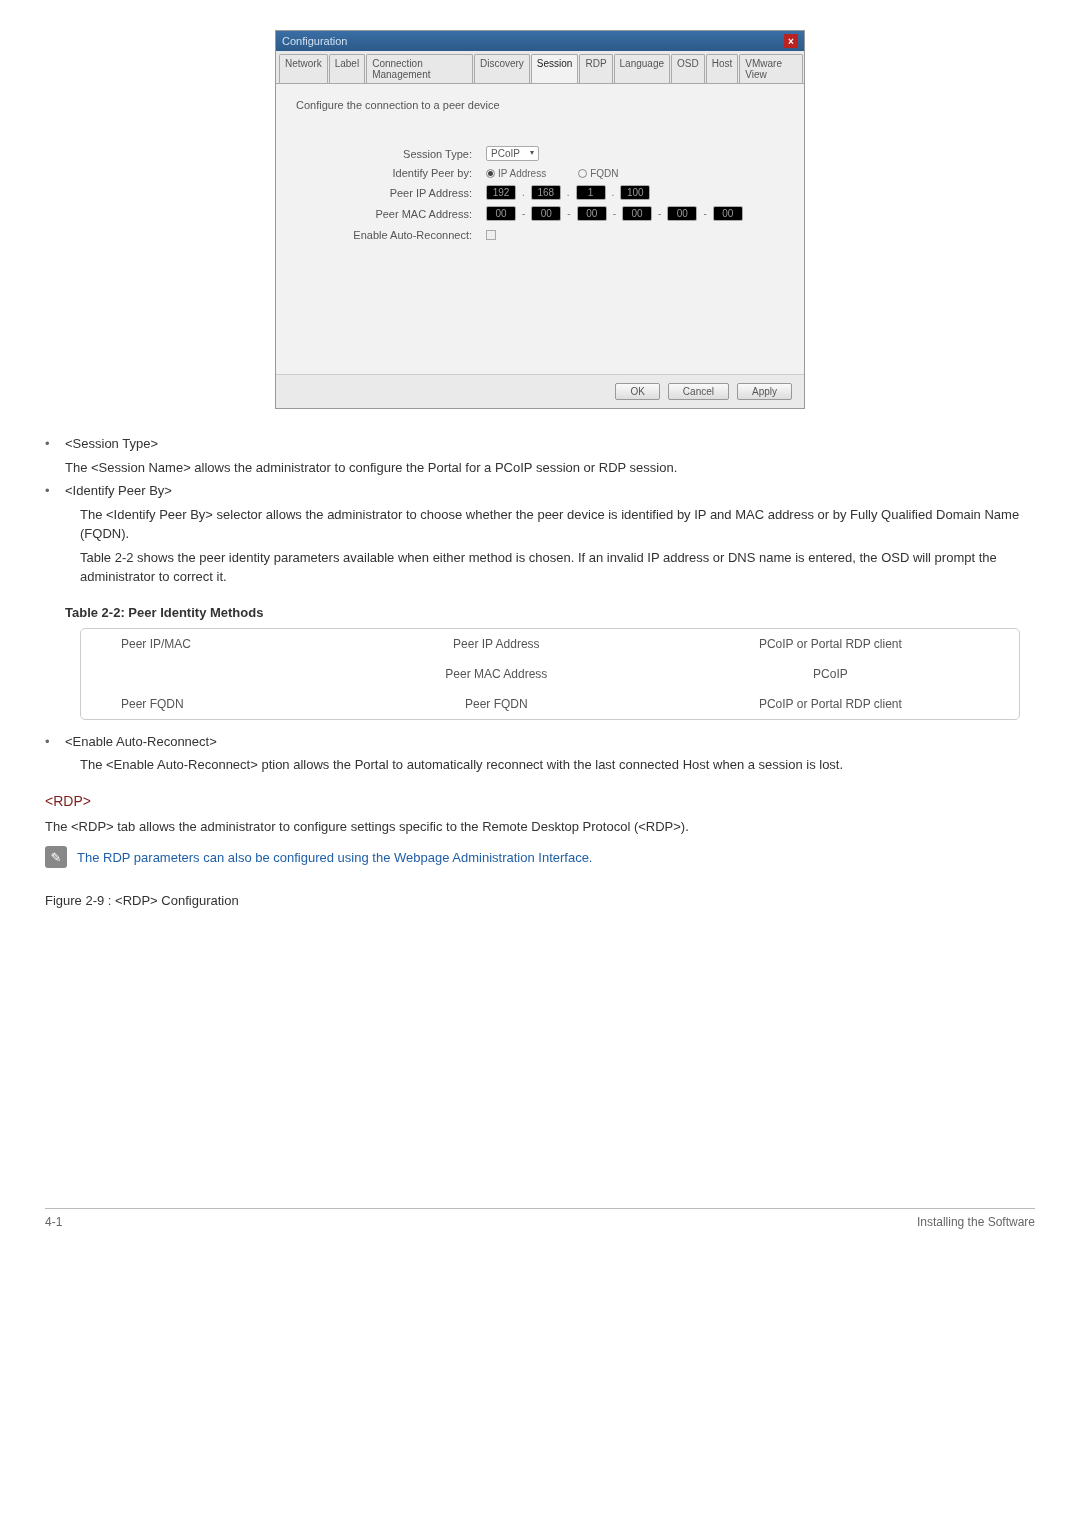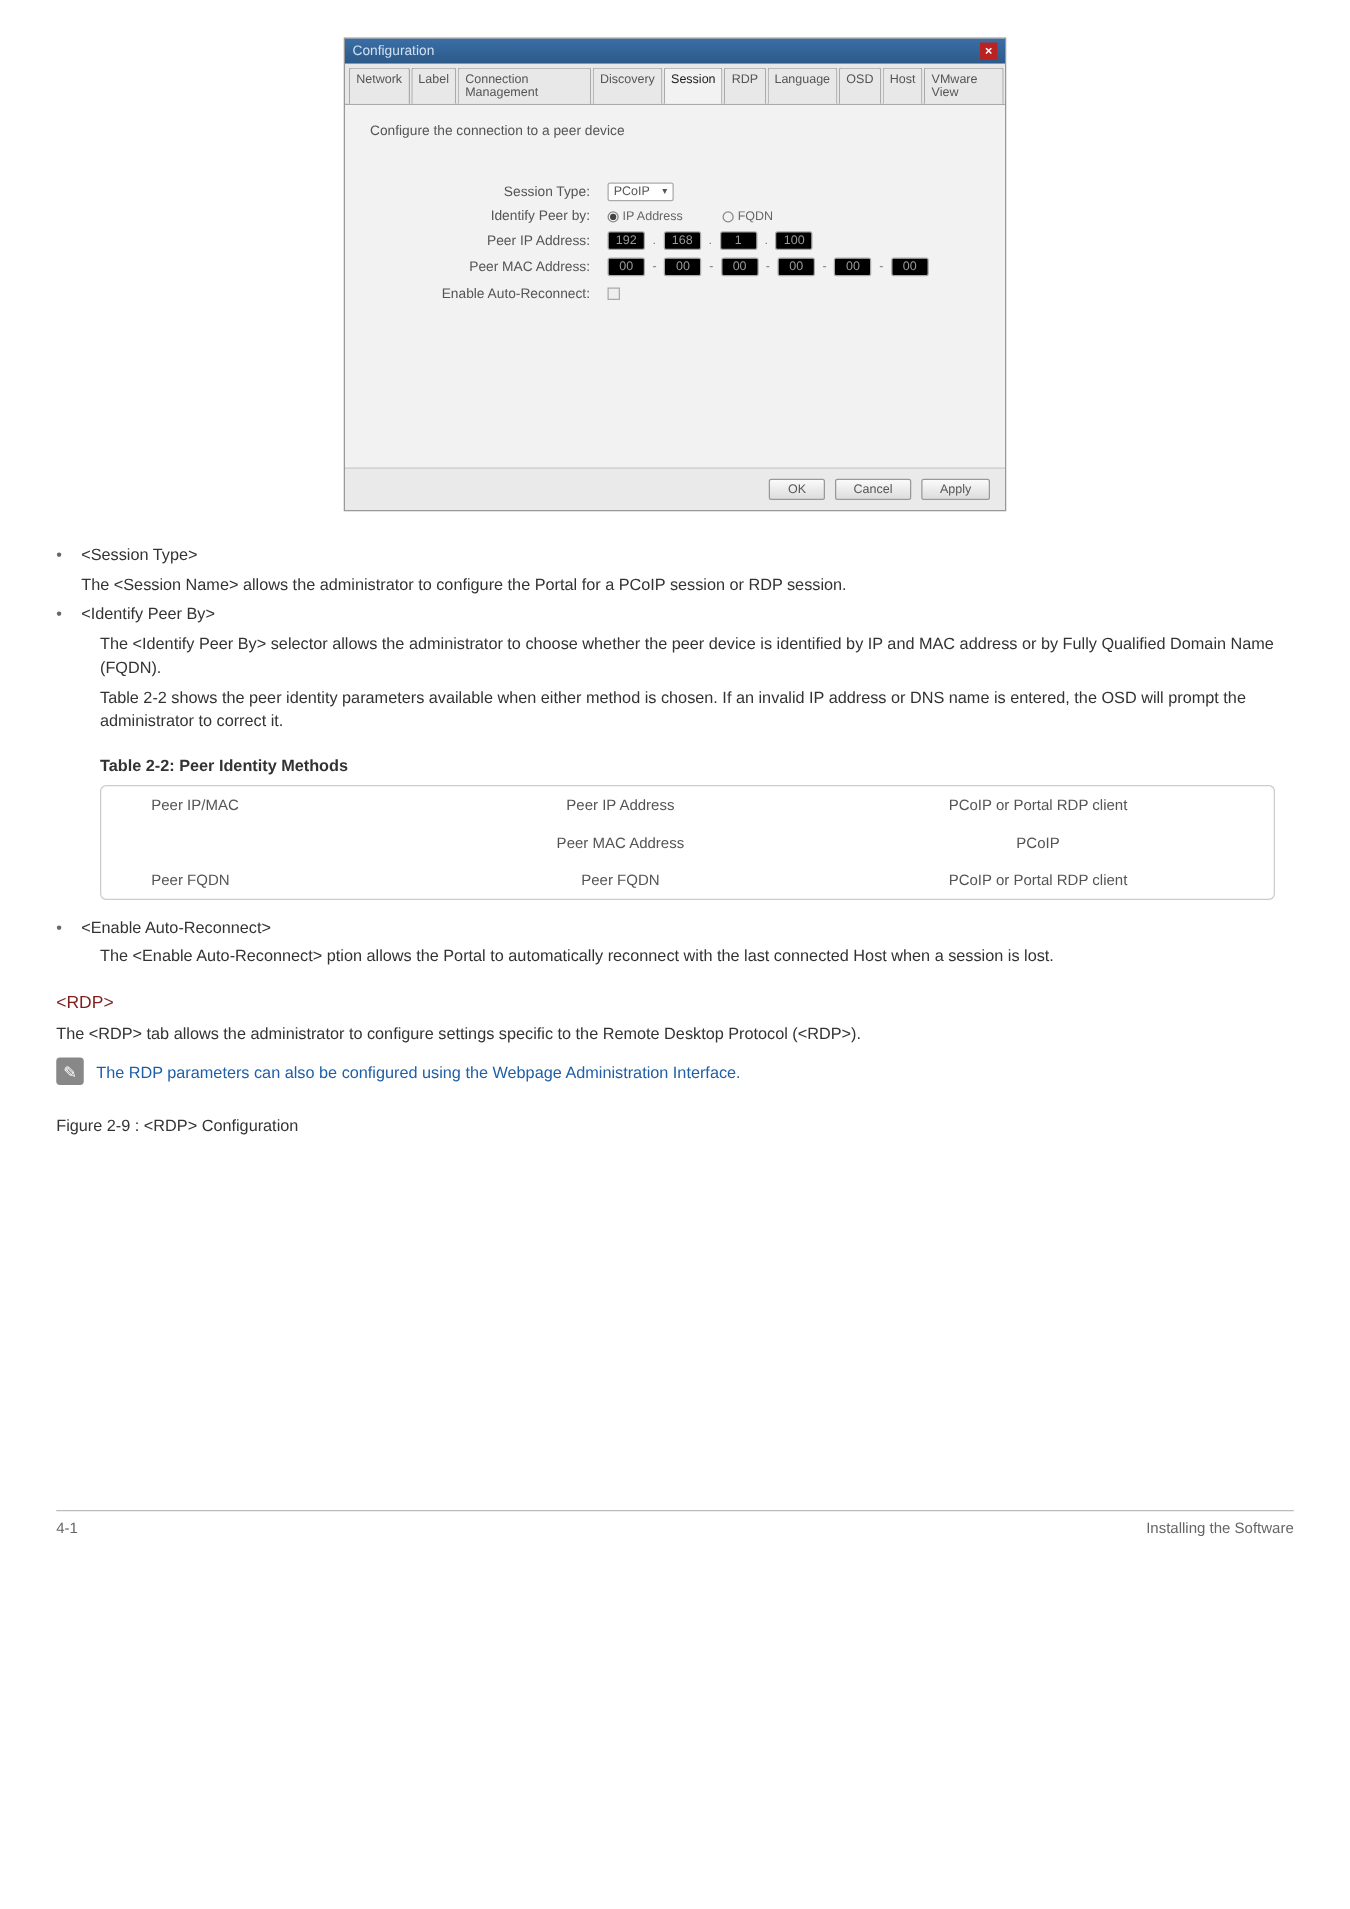--- a/index.html
+++ b/index.html
@@ -174,21 +174,21 @@
       line-height: 1.5;
       margin-bottom: 4px;
     }
     .desc-deep {
       margin-left: 35px;
       line-height: 1.5;
       margin-bottom: 4px;
     }
     .table-title {
       font-weight: bold;
-      margin: 18px 0 8px 35px;
+      margin: 18px 0 8px 20px;
     }
     .tbl-wrap {
       margin-left: 35px;
       margin-bottom: 12px;
     }
     .tbl {
       border: 1px solid #ccc;
       border-radius: 5px;
       width: 940px;
       border-collapse: separate;

